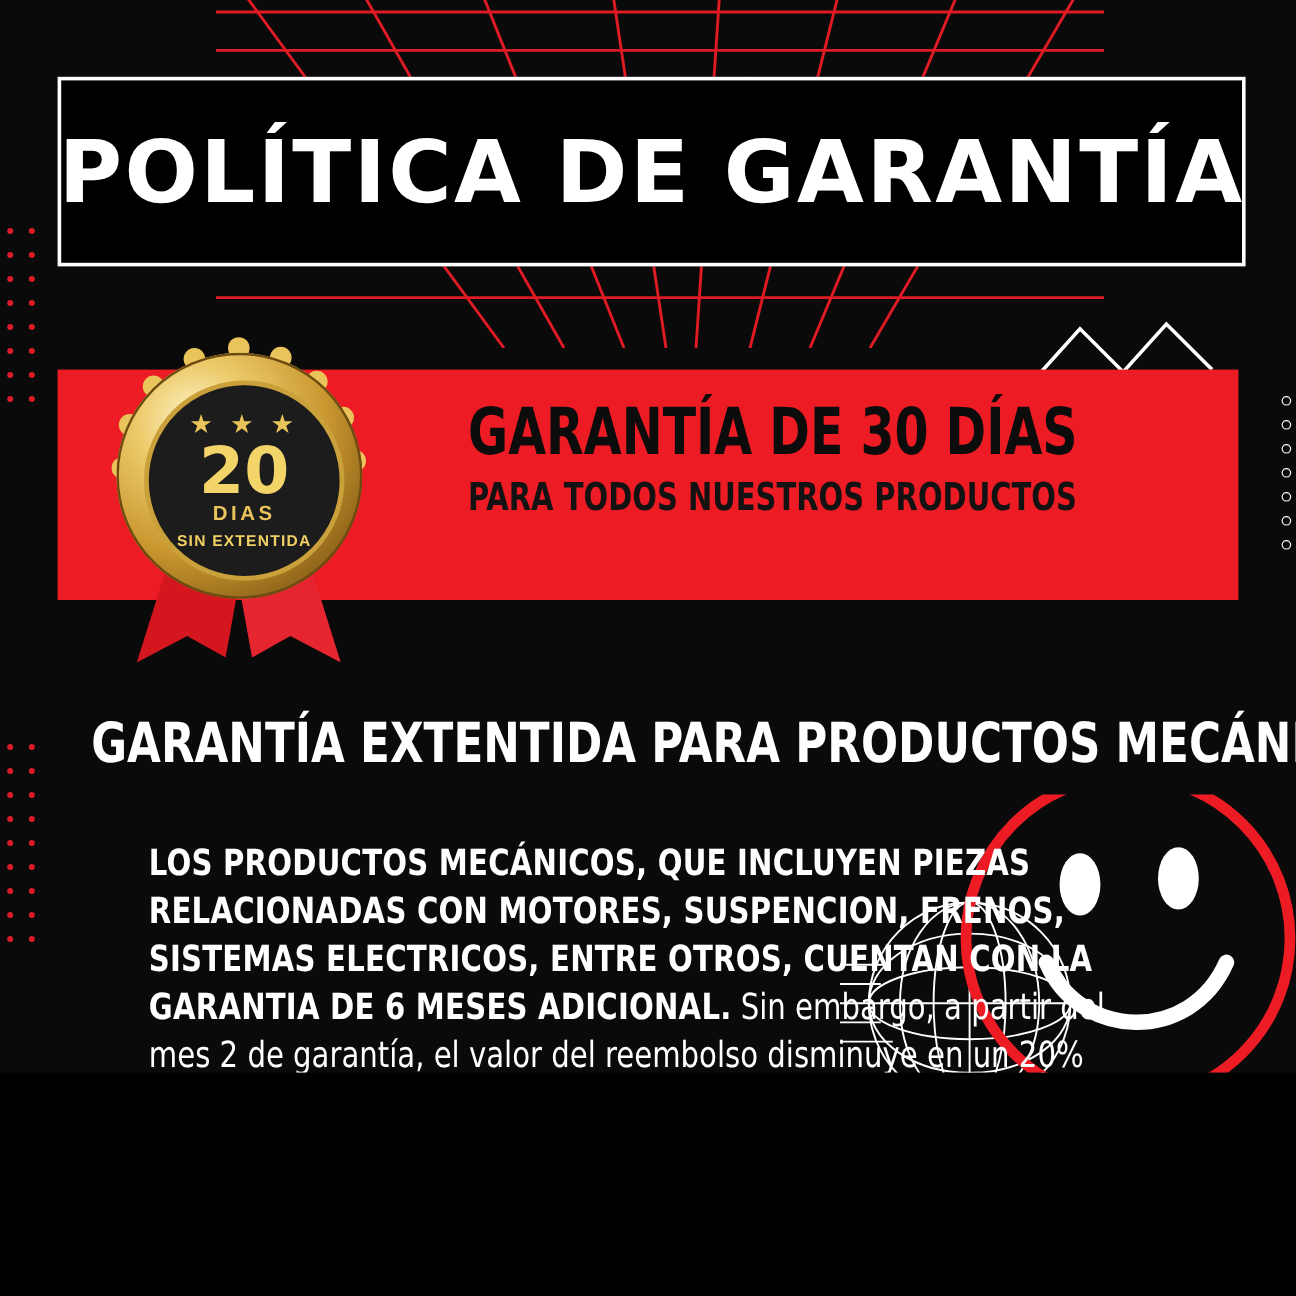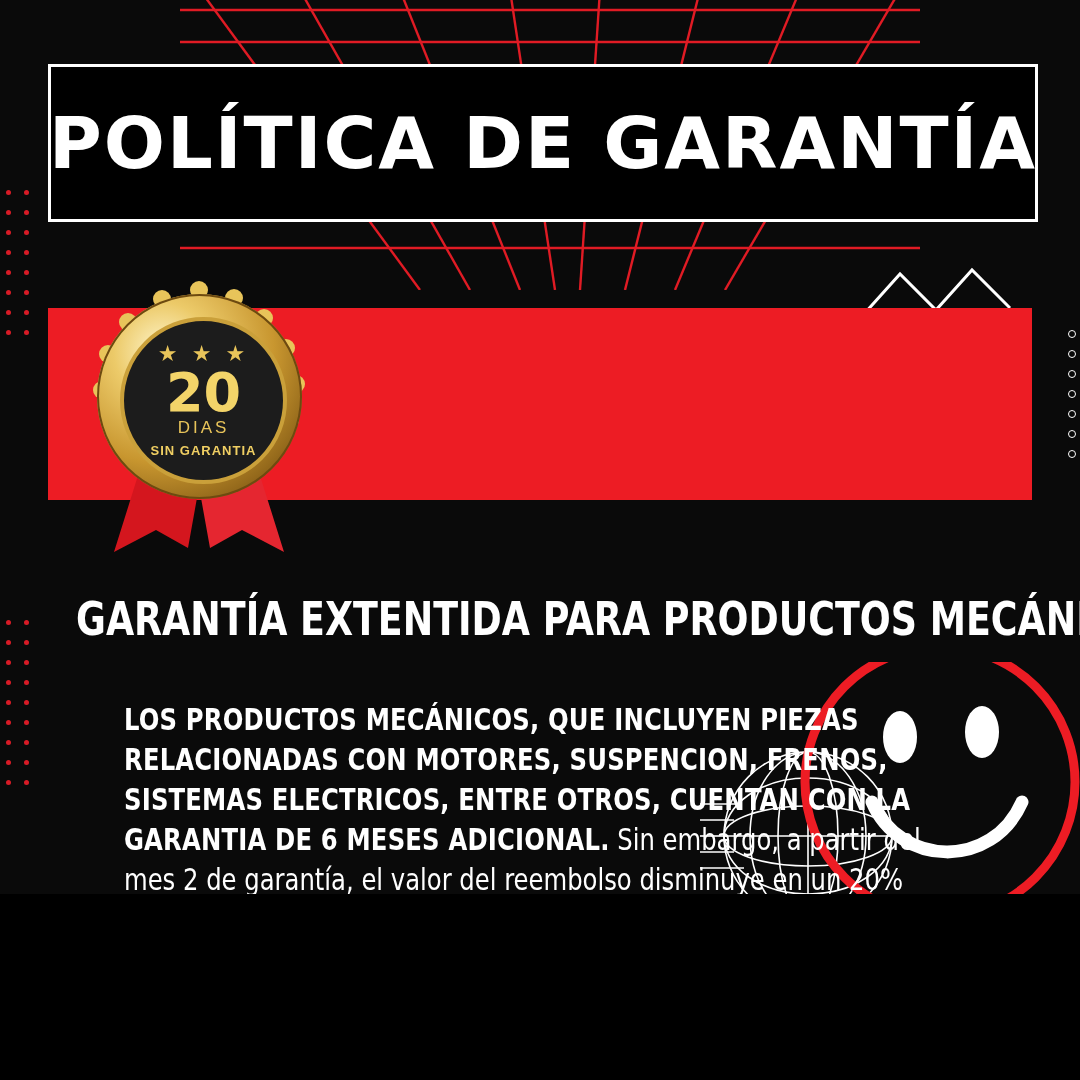--- a/index.html
+++ b/index.html
@@ -175,21 +175,21 @@
   .seal-num {
     color: #f3d469;
     font-size: 54px;
     font-weight: 700;
     line-height: .95;
     font-family: "DejaVu Sans", sans-serif;
   }
   .seal-dias {
     color: #e8c45a;
     font-size: 17px;
-    font-weight: 400;
+    font-weight: 700;
     letter-spacing: 3px;
     line-height: 1.2;
   }
   .seal-q {
     color: #f0cf63;
     font-size: 13px;
     font-weight: 700;
     letter-spacing: 1px;
     margin-top: 4px;
   }
@@ -400,20 +400,24 @@
       <path d="M112 140 C140 205, 232 208, 262 140" stroke="#ffffff" stroke-width="13" fill="none" stroke-linecap="round"></path>
     </svg>
   </div>
 
   <div class="title-box">
     <div class="title-text">POLÍTICA DE GARANTÍA</div>
   </div>
 
   <div class="red-banner"></div>
 
+  <div class="banner-texts">
+    <div class="banner-head">GARANTÍA DE 30 DÍAS</div>
+    <div class="banner-sub">PARA TODOS NUESTROS PRODUCTOS</div>
+  </div>
 
   <div class="seal">
     <svg width="230" height="275" viewBox="0 0 230 275" style="position:absolute;left:0;top:0;">
       <polygon points="62,170 30,272 72,250 104,268 118,190" fill="#d4161e"></polygon>
       <polygon points="168,170 200,272 158,250 126,268 112,190" fill="#e52630"></polygon>
       <g fill="#e8c45a">
 
         <circle cx="115" cy="10" r="9"></circle>
           <circle cx="150" cy="18" r="9"></circle>
         <circle cx="180" cy="38" r="9"></circle>
@@ -430,21 +434,21 @@
           <circle cx="24" cy="74" r="9"></circle>
         <circle cx="44" cy="42" r="9"></circle>
           <circle cx="78" cy="19" r="9"></circle>
       </g>
     </svg>
     <div class="seal-disc"></div>
     <div class="seal-inner">
       <div class="seal-stars">★ ★ ★</div>
       <div class="seal-num">20</div>
       <div class="seal-dias">DIAS</div>
-      <div class="seal-q">SIN GARANTIA</div>
+      <div class="seal-q">SIN EXTENTIDA</div>
     </div>
   </div>
 
   <div class="sub-headline">GARANTÍA EXTENTIDA PARA PRODUCTOS MECÁNICOS</div>
 
   <div class="body-copy">
     <span class="caps">LOS PRODUCTOS MECÁNICOS, QUE INCLUYEN PIEZAS RELACIONADAS CON MOTORES, SUSPENCION, FRENOS, SISTEMAS ELECTRICOS, ENTRE OTROS, CUENTAN CON LA GARANTIA DE 6 MESES ADICIONAL.</span>
     <span class="normal">Sin embargo, a partir del mes 2 de garantía, el valor del reembolso disminuye en un 20% por cada mes transcurrido despues de los primeros 30 días.</span>
   </div>
 

